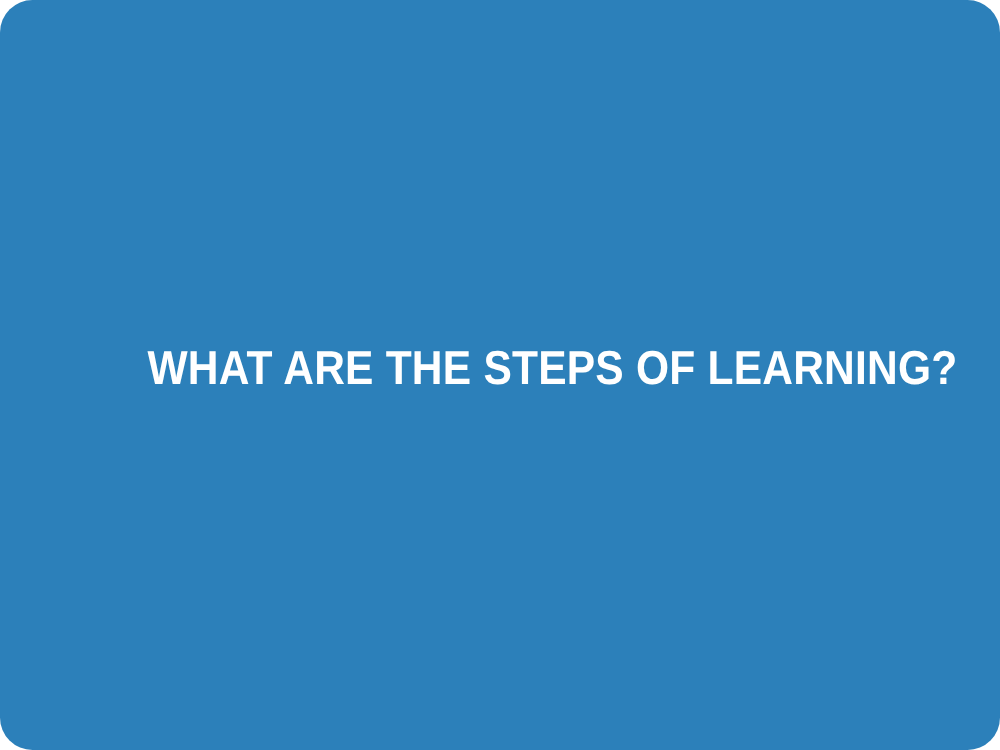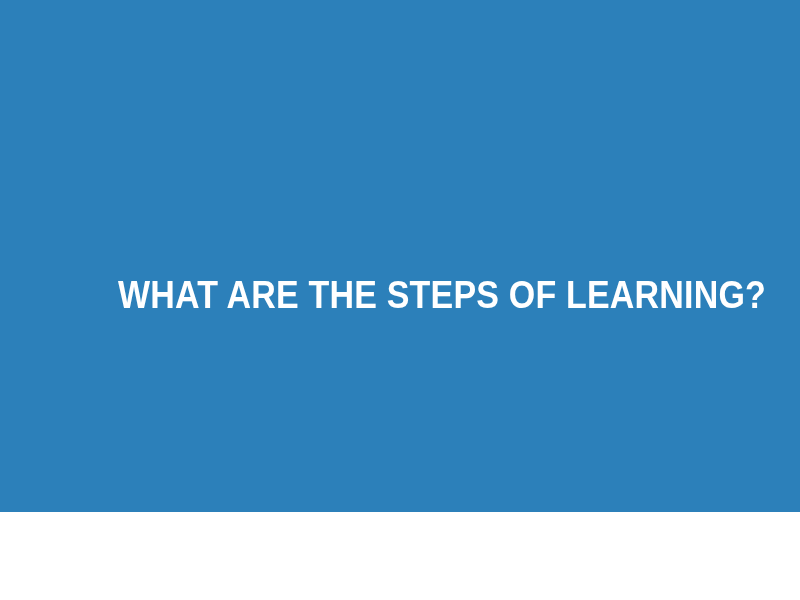--- a/index.html
+++ b/index.html
@@ -9,24 +9,25 @@
   }
   body {
     width: 800px;
     height: 600px;
     overflow: hidden;
     font-family: "Liberation Sans", sans-serif;
   }
   .banner {
     position: relative;
     width: 800px;
-    height: 512px;
+    height: 600px;
     background: #2c80ba;
     box-sizing: border-box;
     display: block;
+    border-radius: 26px;
   }
   .headline-wrap {
     position: absolute;
     left: 0;
     top: 0;
     width: 800px;
     height: 600px;
     display: flex;
     align-items: center;
     justify-content: center;

